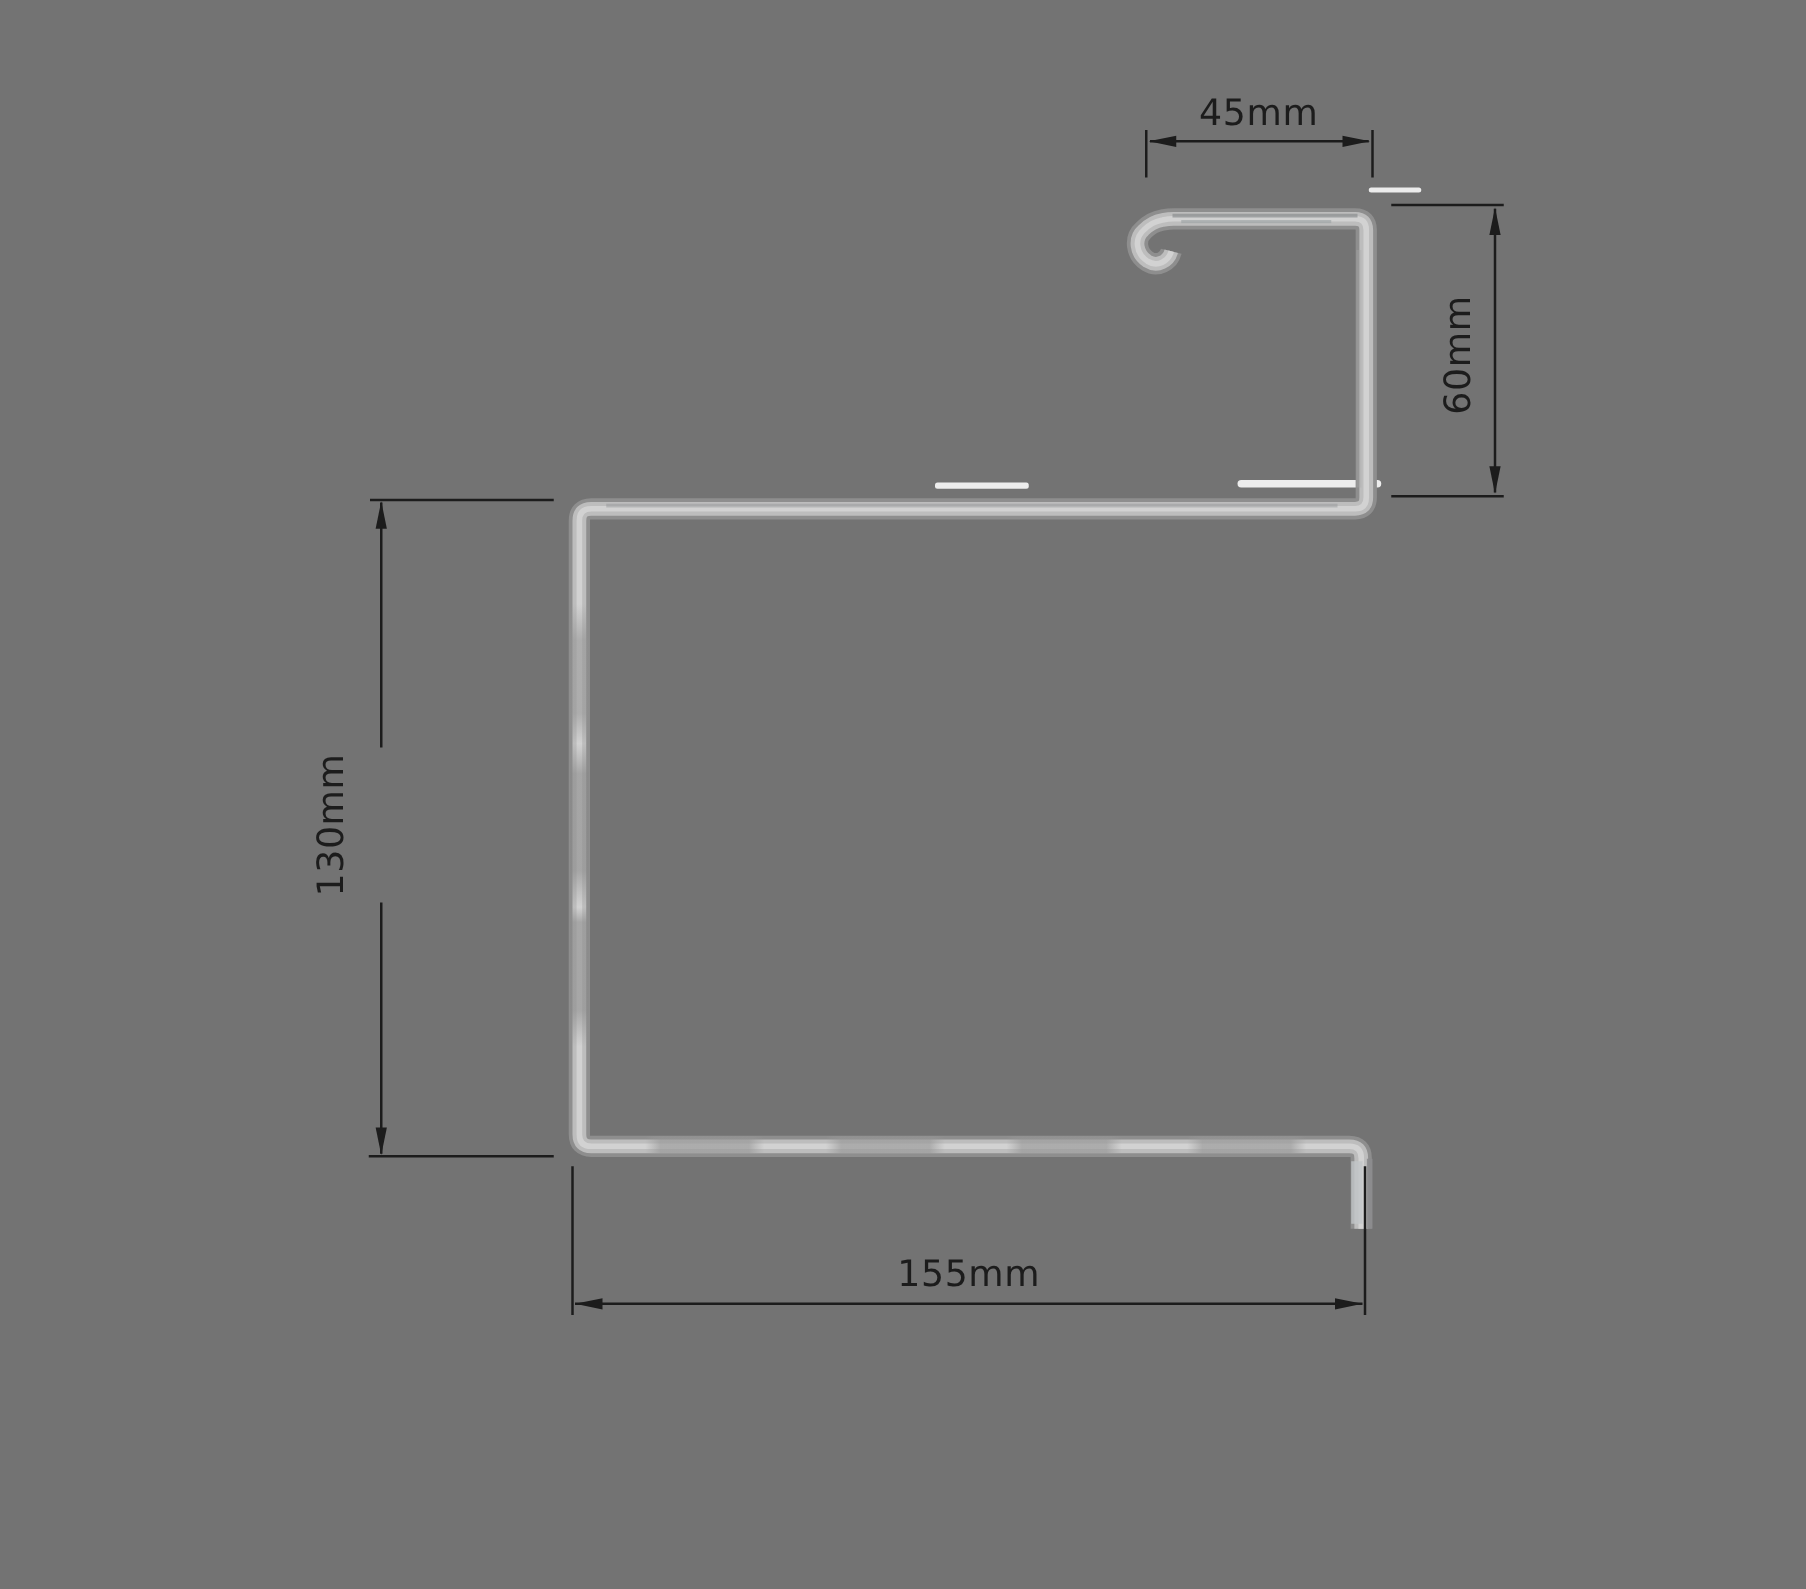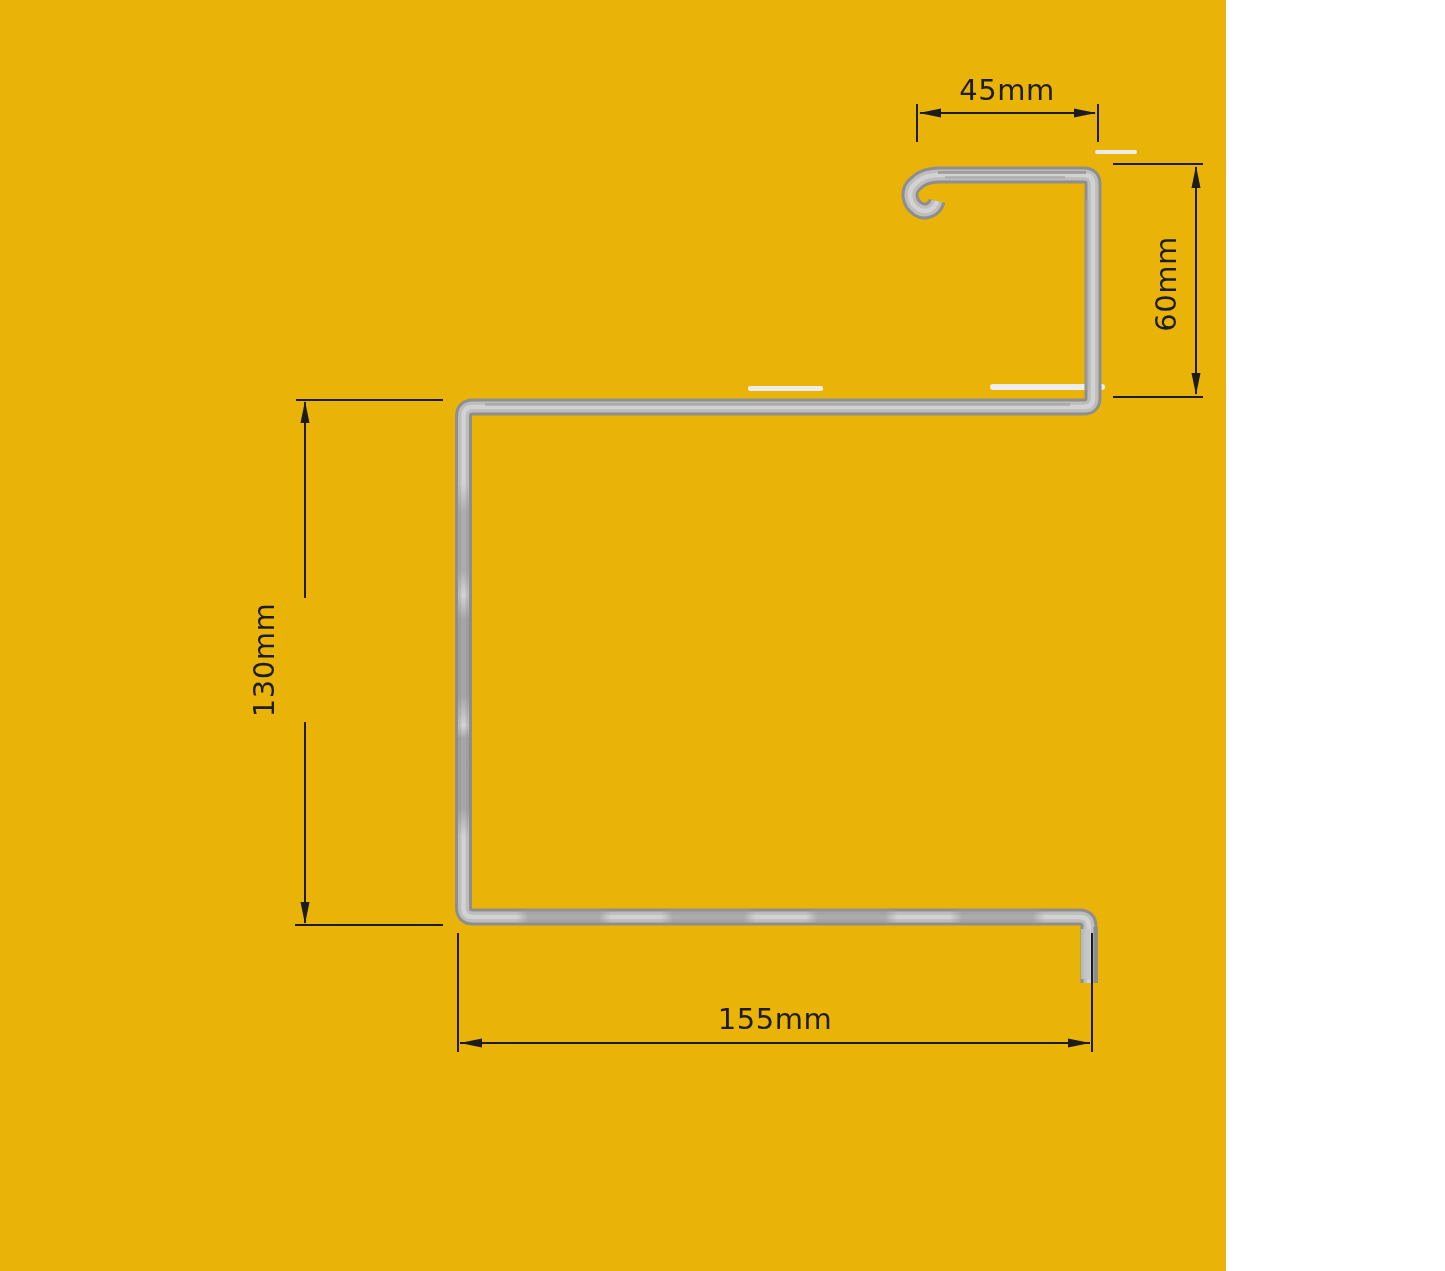--- a/index.html
+++ b/index.html
@@ -2,23 +2,23 @@
 <html><head>
 <meta charset="utf-8">
 <style>
   html, body {
     margin: 0;
     padding: 0;
     background: #ffffff;
   }
   .stage {
     position: relative;
-    width: 1226px;
+    width: 1445px;
     height: 1271px;
-    background: #eab308;
+    background: #737373;
     overflow: hidden;
   }
   svg text {
     font-family: "DejaVu Sans", "Liberation Sans", sans-serif;
     font-size: 29px;
     font-weight: 400;
     letter-spacing: 0.5px;
   }
   .dim-line { stroke-width: 2; fill: none; }
   .ext-line { stroke-width: 2; fill: none; }

